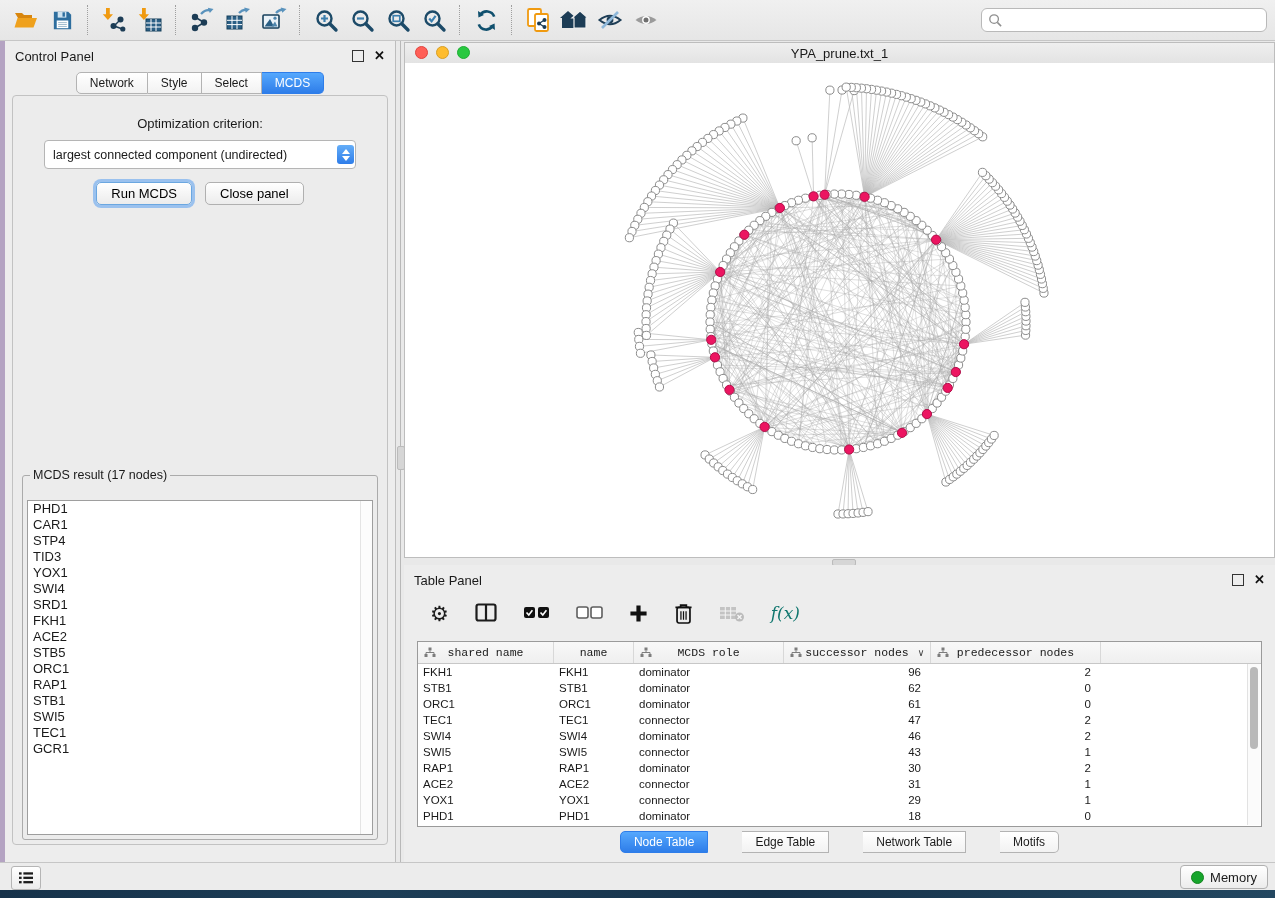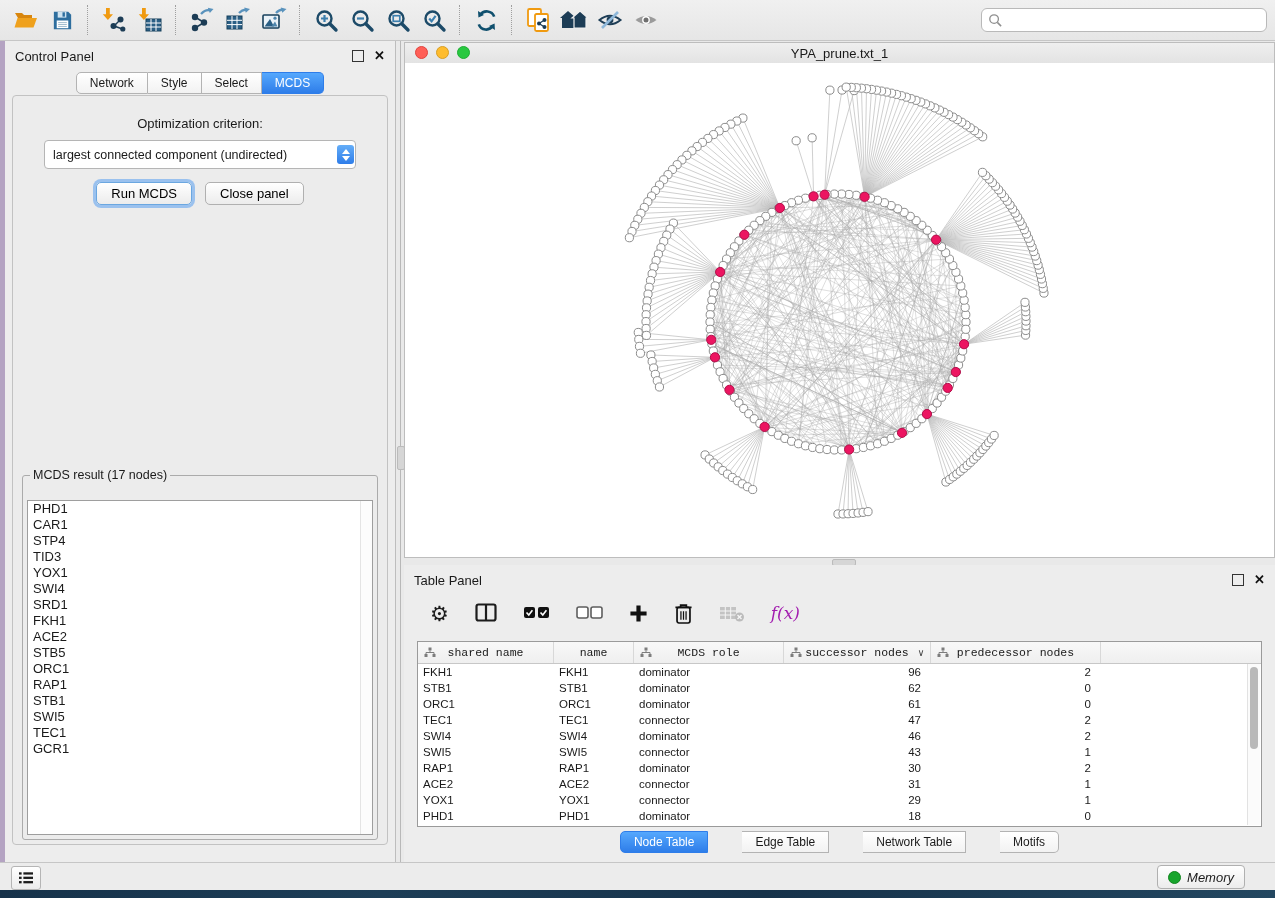--- a/index.html
+++ b/index.html
@@ -63,40 +63,40 @@
   .light{width:13px;height:13px;border-radius:50%;box-sizing:border-box;}
   .light.red{background:#ff5f57;border:1px solid #e0443e;}
   .light.yellow{background:#febc2e;border:1px solid #d89e24;}
   .light.green{background:#28c840;border:1px solid #1eae33;}
   #net-canvas{position:absolute;left:0;top:20px;right:0;bottom:0;background:#fff;}
   
   #table-panel{position:absolute;left:404px;top:565px;width:871px;height:297px;background:#ededed;box-sizing:border-box;}
   #tp-toolbar{margin:8px 0 0 26px;height:34px;display:flex;align-items:center;gap:26px;}
   .tpico{display:flex;align-items:center;justify-content:center;cursor:pointer;}
   .gear{font-size:21px;color:#1c1c1c;line-height:21px;}
-  .fx{font-family:"DejaVu Serif",serif;font-style:italic;font-size:17px;color:#a21caf;}
+  .fx{font-family:"DejaVu Serif",serif;font-style:italic;font-size:17px;color:#0f766e;}
   #tbl-wrap{position:absolute;left:13px;right:13px;top:76px;height:184px;border:1px solid #9a9a9a;background:#fff;overflow:hidden;}
   .cols{display:grid;grid-template-columns:136px 80px 150px 147px 170px 1fr;}
   #tbl-head{background:linear-gradient(#f8f8f8,#efefef);border-bottom:1px solid #c7c7c7;height:21px;}
   .th{position:relative;display:flex;align-items:center;justify-content:center;font-size:11.5px;border-right:1px solid #d8d8d8;
       cursor:pointer;white-space:nowrap;font-family:Liberation Mono, monospace;}
   .th .treeico{position:absolute;left:6px;top:5px;}
   .th .sort{position:absolute;right:6px;font-size:10px;color:#444;}
   .tr{height:16px;line-height:16px;font-size:11.5px;cursor:default;}
   .td{padding-left:5px;white-space:nowrap;overflow:hidden;}
   .td.num{text-align:right;padding-right:10px;padding-left:0;}
   #tbl-scroll{position:absolute;right:1px;top:22px;bottom:1px;width:12px;background:#fbfbfb;border-left:1px solid #e2e2e2;}
   #tbl-thumb{position:absolute;left:2px;top:3px;width:8px;height:82px;background:#b9b9b9;border-radius:4px;}
   #tp-tabs{position:absolute;left:0;right:0;bottom:9px;display:flex;justify-content:center;}
   
   #status-bar{position:absolute;left:0;top:862px;width:1275px;height:28px;background:#ececec;border-top:1px solid #c6c6c6;box-sizing:border-box;}
   #list-btn{position:absolute;left:11px;top:3px;width:28px;height:22px;background:linear-gradient(#fff,#ececec);
             border:1px solid #b5b5b5;border-radius:3px;display:flex;align-items:center;justify-content:center;cursor:pointer;}
-  #memory-btn{position:absolute;right:30px;top:2px;height:22px;background:linear-gradient(#fff,#ececec);border:1px solid #b0b0b0;
-              border-radius:4px;display:flex;align-items:center;gap:6px;padding:0 10px;font-size:13px;cursor:pointer;font-style:italic;}
+  #memory-btn{position:absolute;right:7px;top:2px;height:22px;background:linear-gradient(#fff,#ececec);border:1px solid #b0b0b0;
+              border-radius:4px;display:flex;align-items:center;gap:6px;padding:0 10px;font-size:13px;cursor:pointer;}
   #mem-dot{width:11px;height:11px;border-radius:50%;background:#17a52c;border:1px solid #12851f;}
 </style>
 </head>
 <body>
 
 <div id="window">
 
   <div id="toolbar">
     <div class="tbtn">
       <svg width="26" height="26" viewBox="0 0 26 26">

